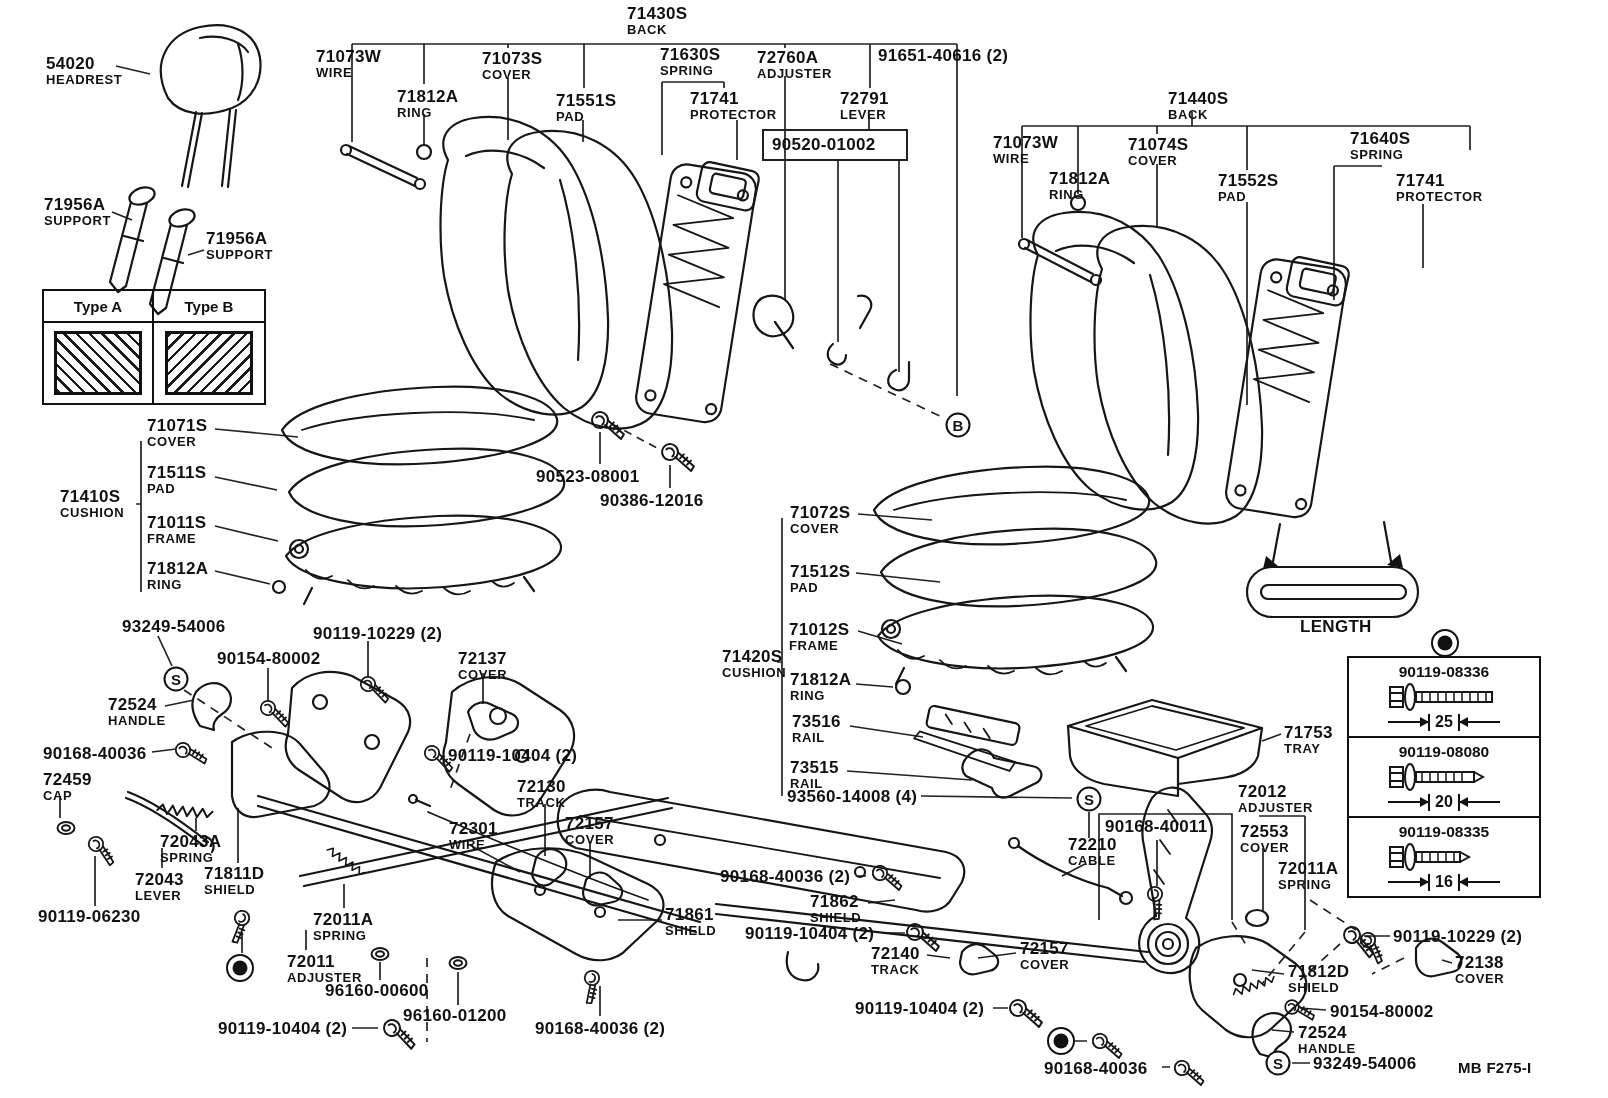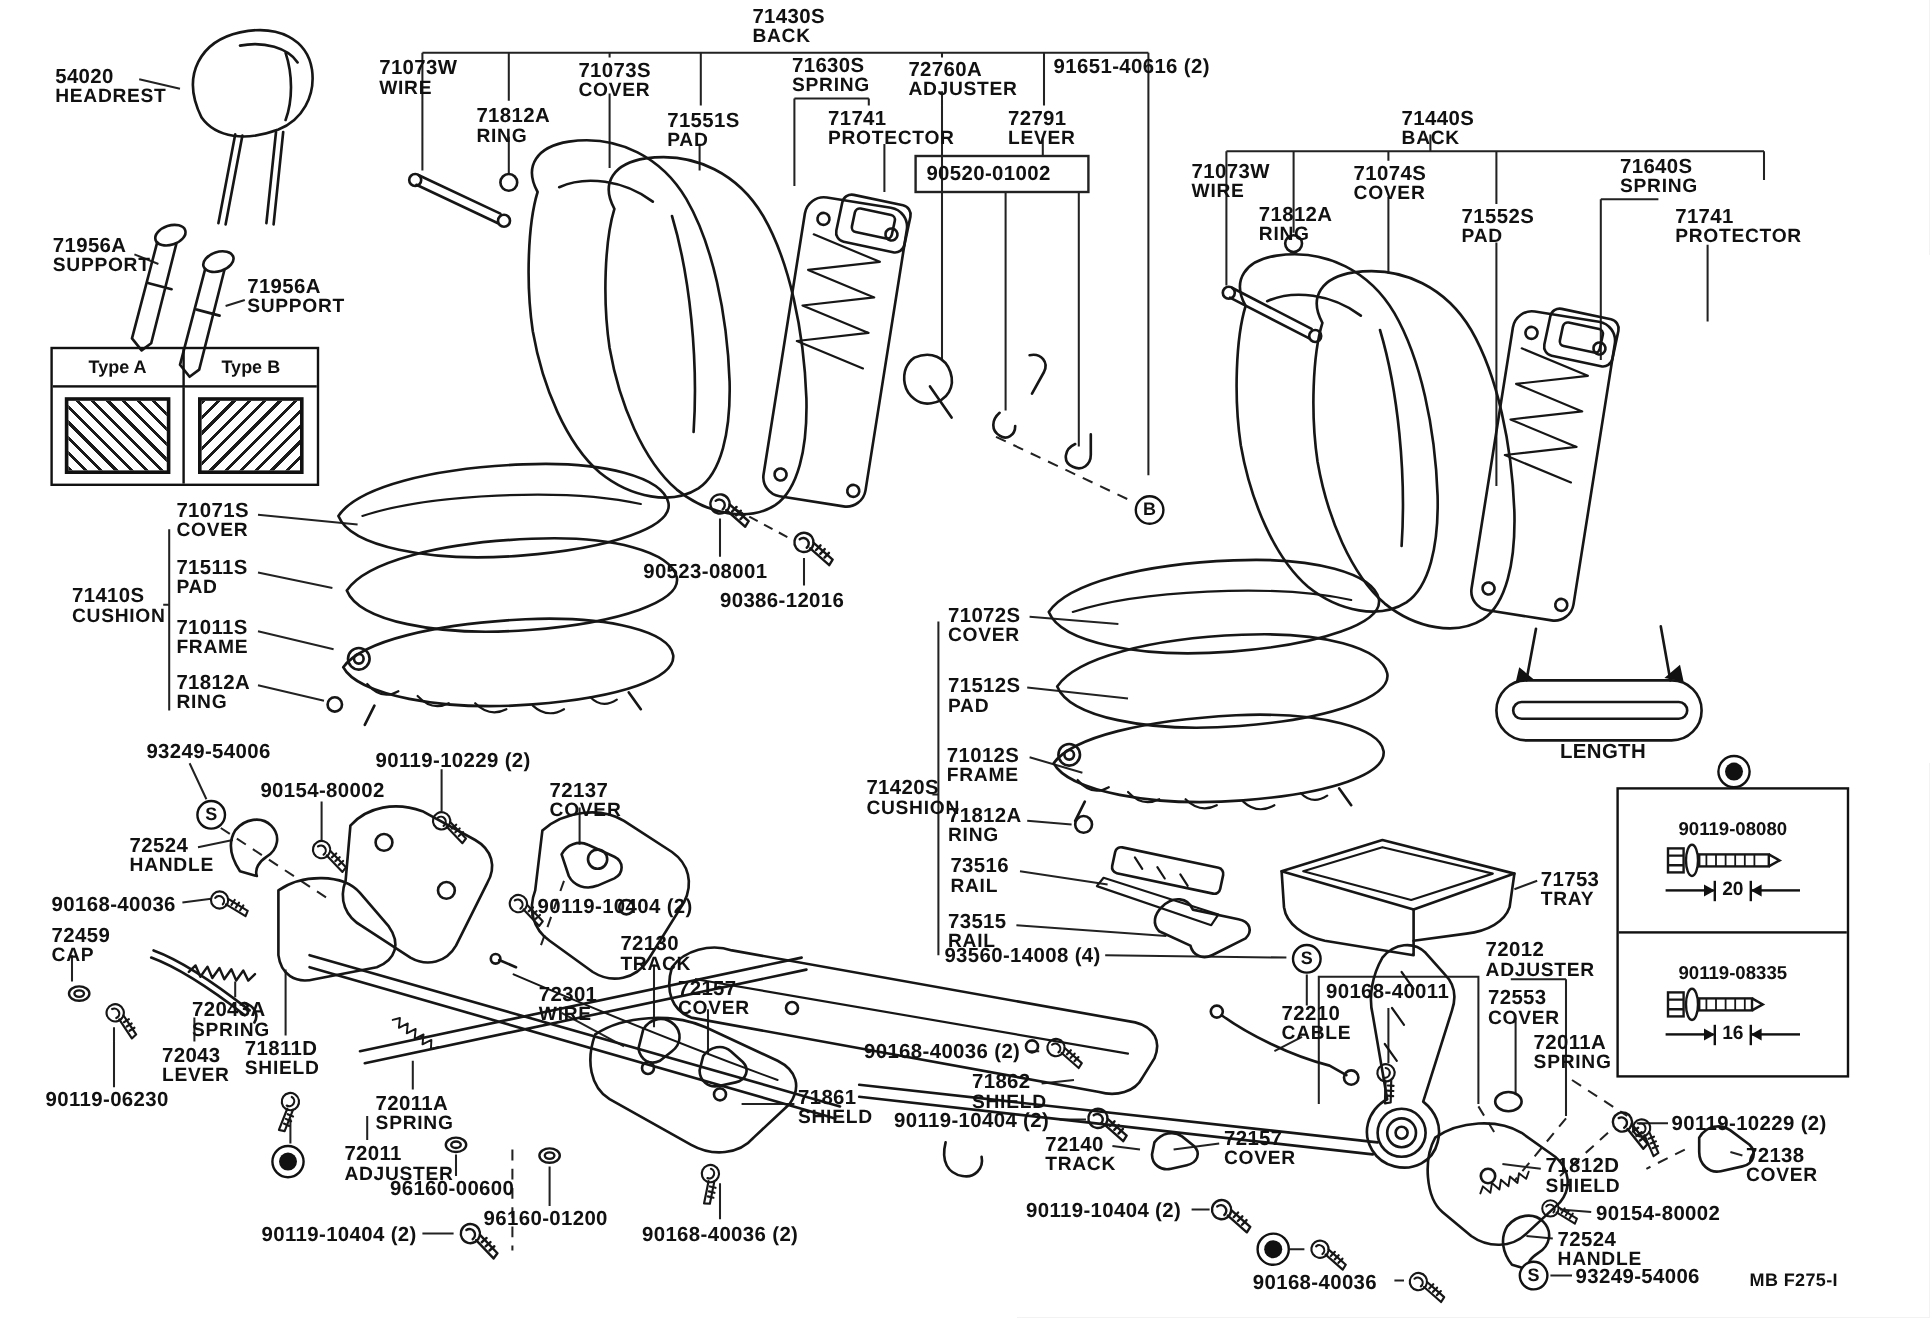--- a/index.html
+++ b/index.html
@@ -1,21 +1,21 @@
 <!DOCTYPE html>
 <html><head>
 <meta charset="utf-8">
 <style>
   html,body{margin:0;padding:0;background:#e8e8e8}
   .canvas{position:relative;width:1608px;height:1098px;background:#ffffff;overflow:hidden;
           font-family:"Liberation Sans","DejaVu Sans",sans-serif;color:#111}
   svg.art{position:absolute;left:0;top:0}
   .lbl{position:absolute;line-height:1.04;white-space:nowrap;font-weight:bold}
   .lbl .num{font-size:17px;letter-spacing:.3px}
-  .lbl .sub{font-size:16px;letter-spacing:.6px}
+  .lbl .sub{font-size:13px;letter-spacing:.6px}
   .lbl.small .num{font-size:15px}
   .sym{position:absolute;width:25px;height:25px;border:2.5px solid #111;border-radius:50%;
        display:flex;align-items:center;justify-content:center;font-weight:bold;font-size:15px;
        background:#fff;transform:translate(-50%,-50%);box-sizing:border-box}
   .dot{position:absolute;width:28px;height:28px;border:2.5px solid #111;border-radius:50%;
        background:#fff;transform:translate(-50%,-50%);box-sizing:border-box}
   .dot::after{content:"";position:absolute;left:50%;top:50%;width:15px;height:15px;border-radius:50%;
        background:#111;transform:translate(-50%,-50%)}
   
   .typebox{position:absolute;left:42px;top:289px;width:224px;height:116px;border:2.5px solid #111;
@@ -253,20 +253,39 @@
     <div class="cell a">
         <div class="hatch back"></div>
       </div>
     <div class="cell">
         <div class="hatch fwd"></div>
       </div>
   </div>
 
   <div class="fastener">
     <div class="row">
+      <div class="part">90119-08336</div>
+      <svg width="120" height="30">
+        <g stroke="#161616" fill="none" stroke-width="2">
+          <rect x="6" y="5" width="13" height="20"></rect>
+            <path d="M6,11 h13 M6,19 h13"></path>
+          <ellipse cx="26" cy="15" rx="5" ry="13"></ellipse>
+          <rect x="32" y="10" width="76" height="10"></rect>
+          <path d="M38,10 v10 M46,10 v10 M54,10 v10 M62,10 v10 M70,10 v10 M78,10 v10 M86,10 v10 M94,10 v10 M102,10 v10" stroke-width="1.5"></path>
+        </g>
+      </svg>
+      <div class="dim">
+        <span class="h r"></span>
+          <span class="tick"></span>
+        <span class="val">25</span>
+        <span class="tick"></span>
+          <span class="h l"></span>
+      </div>
+    </div>
+    <div class="row">
       <div class="part">90119-08080</div>
       <svg width="120" height="30">
         <g stroke="#161616" fill="none" stroke-width="2">
           <rect x="6" y="5" width="13" height="20"></rect>
             <path d="M6,11 h13 M6,19 h13"></path>
           <ellipse cx="26" cy="15" rx="5" ry="13"></ellipse>
           <rect x="32" y="10" width="58" height="10"></rect>
           <path d="M38,10 v10 M46,10 v10 M54,10 v10 M62,10 v10 M70,10 v10 M78,10 v10" stroke-width="1.5"></path>
           <path d="M90,10 l9,5 l-9,5"></path>
         </g>

